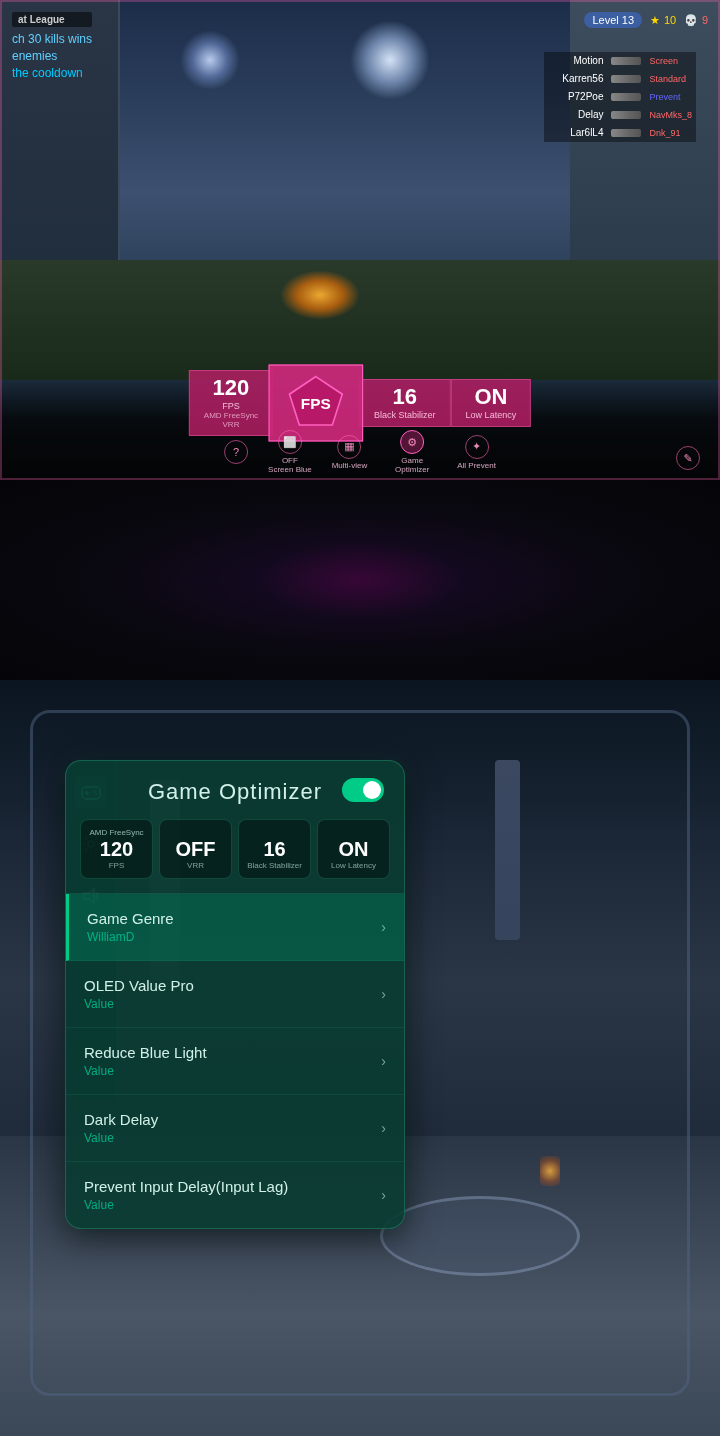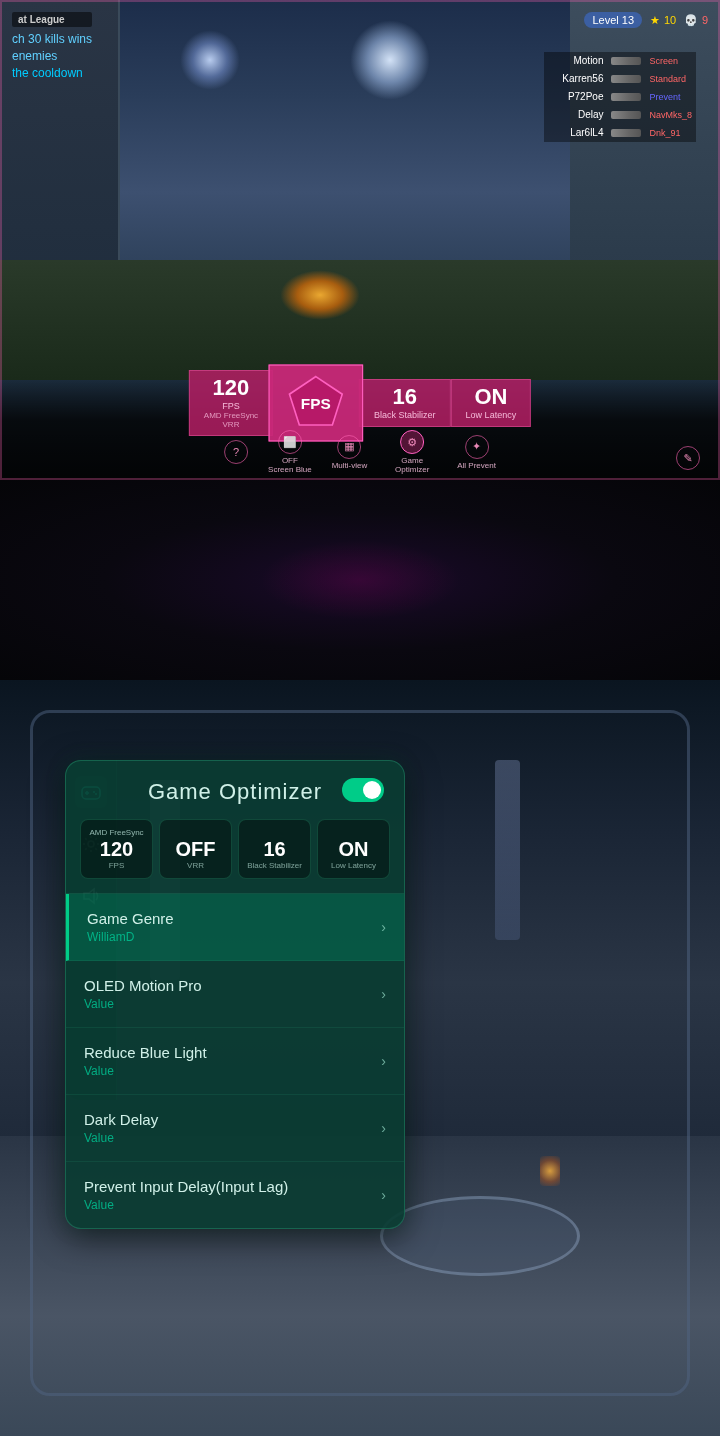--- a/index.html
+++ b/index.html
@@ -796,21 +796,21 @@
     <div class="menu-item highlighted">
       <div class="menu-item-content">
         <div class="menu-item-title">Game Genre</div>
         <div class="menu-item-value">WilliamD</div>
       </div>
       <div class="menu-chevron">›</div>
     </div>
 
     <div class="menu-item">
       <div class="menu-item-content">
-        <div class="menu-item-title">OLED Motion Pro</div>
+        <div class="menu-item-title">OLED Value Pro</div>
         <div class="menu-item-value">Value</div>
       </div>
       <div class="menu-chevron">›</div>
     </div>
 
     <div class="menu-item">
       <div class="menu-item-content">
         <div class="menu-item-title">Reduce Blue Light</div>
         <div class="menu-item-value">Value</div>
       </div>

